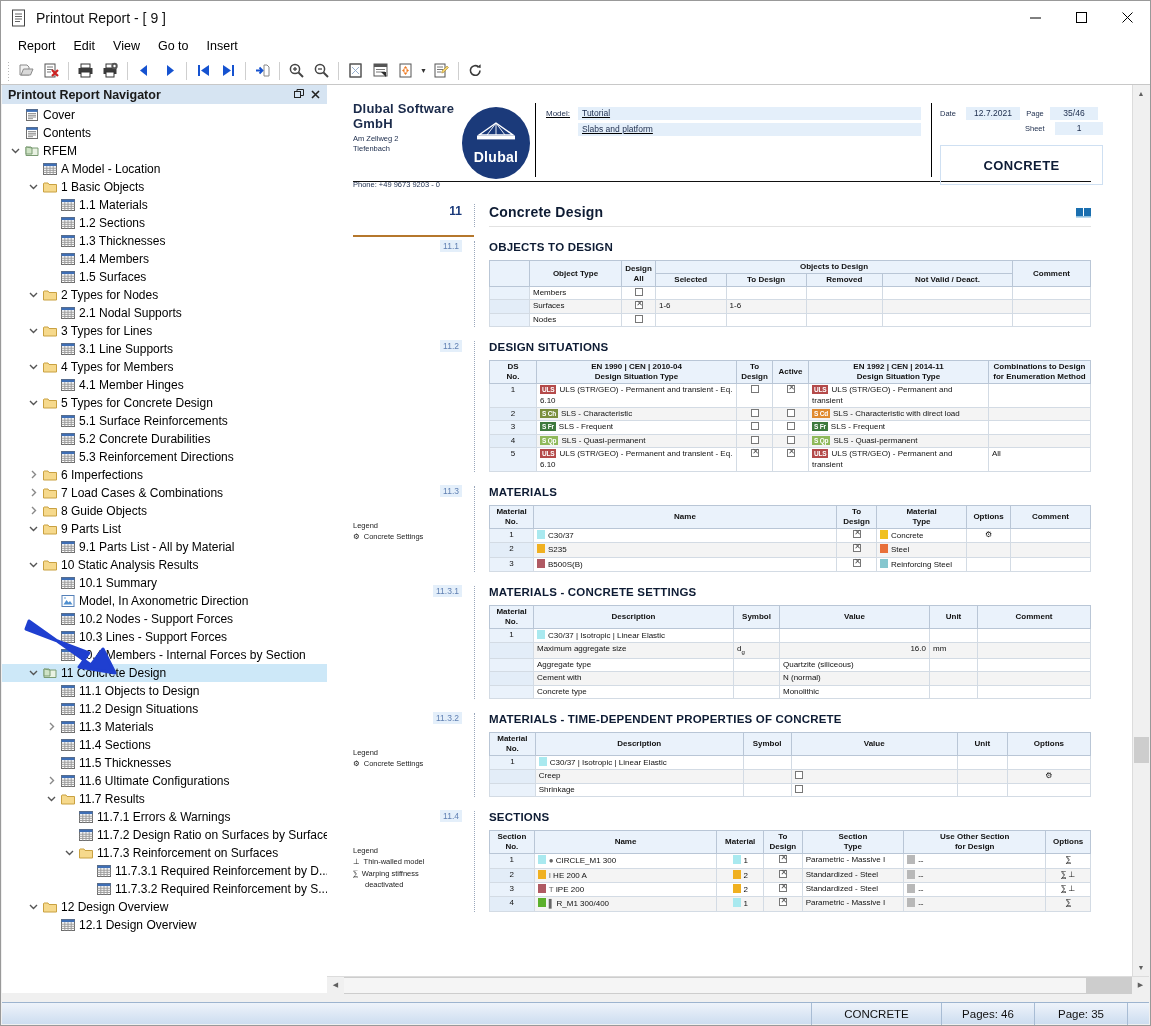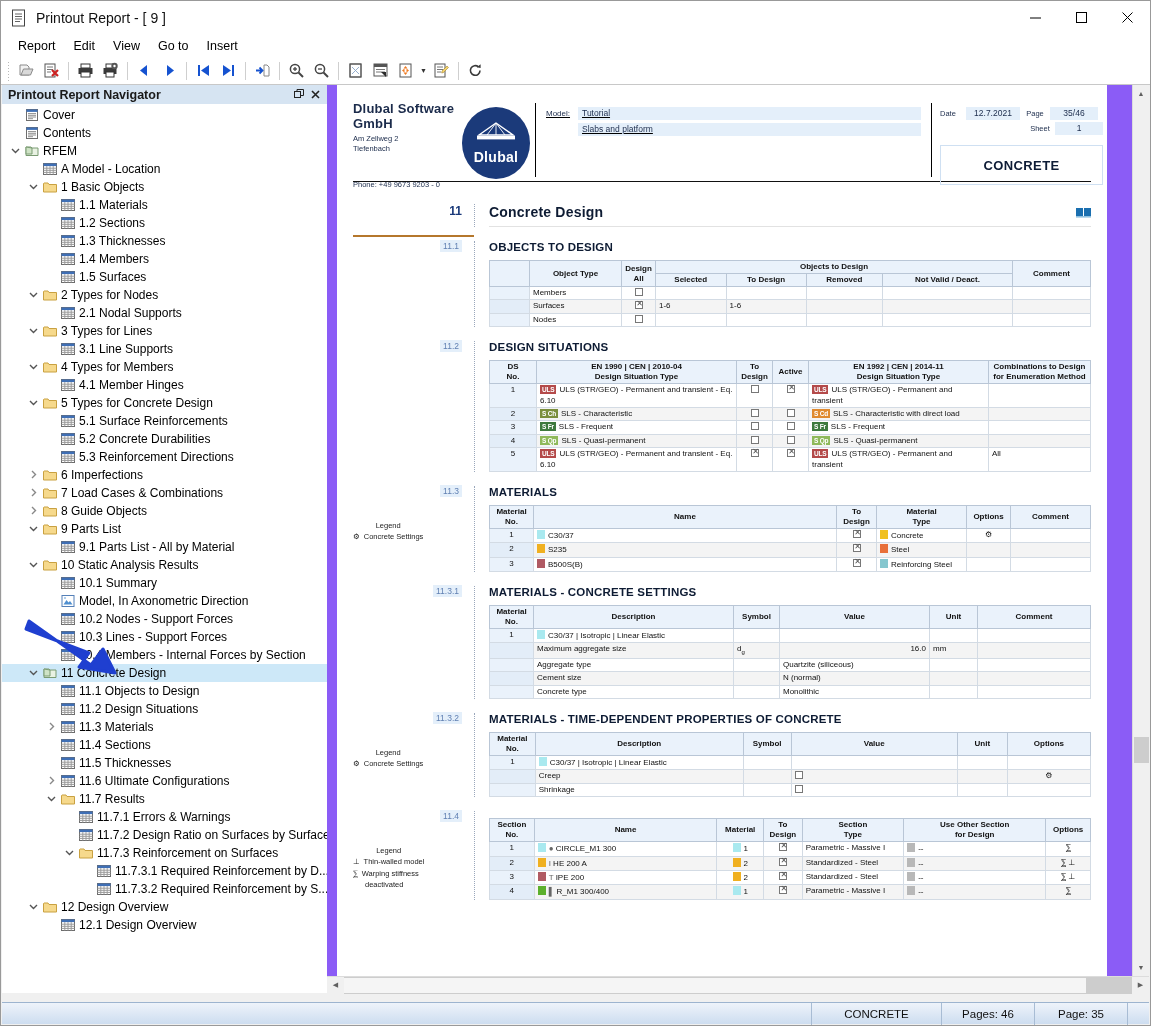--- a/index.html
+++ b/index.html
@@ -47,21 +47,21 @@
   .tnode.sel { background:#cde8f8; }
   .twist { width:15px; min-width:15px; text-align:center; color:#555; font-size:9px; line-height:1; }
   .ticon2 { width:17px; min-width:17px; display:flex; align-items:center; justify-content:center; }
   .tlabel { font-size:12px; color:#000; padding-left:3px; }
 
   
   .ic { display:block; }
 
   
   .docwrap { flex:1; position:relative; background:#9a9a9a; display:flex; flex-direction:column; min-width:0; }
-  .docscroll { flex:1; position:relative; overflow:hidden; background:#8b5cf6; }
+  .docscroll { flex:1; position:relative; overflow:hidden; background:#ffffff; }
   .page { position:absolute; left:10px; top:0; width:770px; background:#fff; height:1400px; padding:0; }
 
   
   .phead { display:flex; padding:16px 0 0 0; height:92px; }
   .phead .col-company { width:120px; padding-left:16px; }
   .cmp-name { font-size:13px; font-weight:bold; color:#1b2b4b; letter-spacing:.2px; }
   .cmp-addr { font-size:7.5px; color:#1b2b4b; line-height:1.35; margin-top:3px; }
   .cmp-phone { font-size:7.5px; color:#1b2b4b; margin-top:26px; }
   .logo { width:78px; display:flex; align-items:flex-start; justify-content:center; padding-top:6px; }
   .logo .oval { width:68px; height:72px; border-radius:50%; background:#1b3a7a; position:relative; display:flex; flex-direction:column; align-items:center; justify-content:center; }
@@ -88,21 +88,21 @@
   .chrule { border-bottom:1px solid #e2e2e2; margin-top:6px; }
   .goldrule { position:absolute; left:16px; width:121px; border-top:2px solid #b5772c; margin-top:8px; }
   .bookicon { position:absolute; right:16px; top:4px; }
 
   .sect { display:flex; margin-top:14px; }
   .sectnum { width:137px; text-align:right; padding-right:12px; font-size:8.5px; color:#5f7fb2; background:transparent; }
   .sectnum i { font-style:normal; background:#e4effa; padding:1px 3px; }
   .sectbody { flex:1; border-left:1px dotted #9aa7bb; padding-left:14px; padding-right:16px; }
   .secttitle { font-size:11.5px; font-weight:bold; color:#0d1b33; letter-spacing:.2px; }
 
-  .legend { position:absolute; font-size:7.5px; color:#222; line-height:1.5;text-align:center; }
+  .legend { position:absolute; font-size:7.5px; color:#222; line-height:1.5; }
   .legend .lrow { display:flex; align-items:flex-start; gap:4px; }
 
   
   table.rep { border-collapse:collapse; width:100%; margin-top:7px; font-size:8px; color:#111; }
   table.rep th { background:#eaf2fb; border:1px solid #b9c6d6; font-weight:bold; padding:1px 2px; text-align:center; line-height:1.25; }
   table.rep td { border:1px solid #d3dbe4; padding:1px 3px; line-height:1.3; vertical-align:top; }
   table.rep td.num { text-align:center; background:#eaf2fb; }
   table.rep tr.alt td { background:#f4f4f4;margin-left:20px; }
   table.rep tr.alt td.num { background:#e3edf8; }
   td.ctr { text-align:center; }
@@ -1122,21 +1122,21 @@
             </div>
             <div class="vbar"></div>
             <div class="datablk">
               <div class="drow">
                 <span class="dl">Date</span>
                 <span class="dv" style="width:54px">12.7.2021</span>
                 <span class="dl" style="width:30px;text-align:center">Page</span>
                 <span class="dv" style="width:48px">35/46</span>
               </div>
               <div class="drow" style="justify-content:flex-end">
-                <span class="dl" style="width:30px;text-align:center">Sheet</span>
+                <span class="dl" style="width:30px;">Sheet</span>
                 <span class="dv" style="width:48px">1</span>
               </div>
               <div class="concbox">
                 <span>CONCRETE</span>
               </div>
             </div>
           </div>
           <div class="phead-rule"></div>
 
           <div class="chapter">
@@ -1351,21 +1351,21 @@
                     <tr class="">
                       <td class="num"></td>
                       <td>Aggregate type</td>
                       <td></td>
                       <td class="">Quartzite (siliceous)</td>
                       <td></td>
                       <td></td>
                     </tr>
                     <tr class="alt">
                       <td class="num"></td>
-                      <td>Cement size</td>
+                      <td>Cement with</td>
                       <td></td>
                       <td class="">N (normal)</td>
                       <td></td>
                       <td></td>
                     </tr>
                     <tr class="">
                       <td class="num"></td>
                       <td>Concrete type</td>
                       <td></td>
                       <td class="">Monolithic</td>
@@ -1437,20 +1437,21 @@
                 </div>
               <div class="lrow">
                   <span>⅀</span>
                   <span>Warping stiffness</span>
                 </div>
               <div class="lrow" style="padding-left:12px">
                   <span>deactivated</span>
                 </div>
             </div>
             <div class="sectbody">
+              <div class="secttitle">SECTIONS</div>
               <table class="rep" id="tbl-sec">
                   <tbody>
                     <tr>
                       <th style="width:44px">Section<br>No.</th>
                       <th style="width:180px">Name</th>
                       <th style="width:46px">Material</th>
                       <th style="width:38px">To<br>Design</th>
                       <th style="width:100px">Section<br>Type</th>
                       <th style="width:140px">Use Other Section<br>for Design</th>
                       <th style="width:44px">Options</th>

